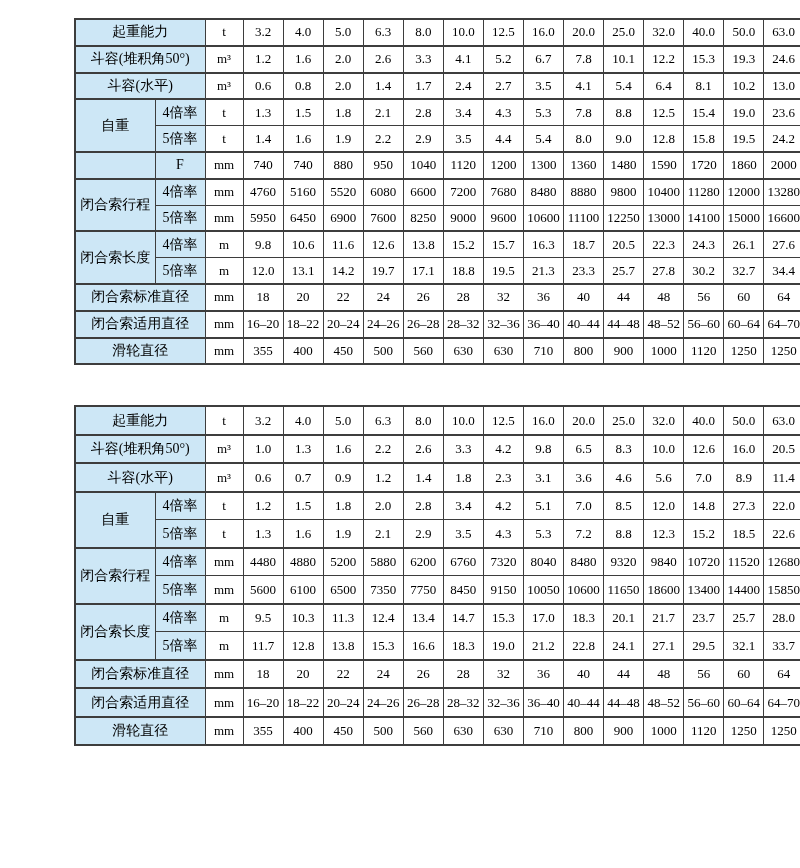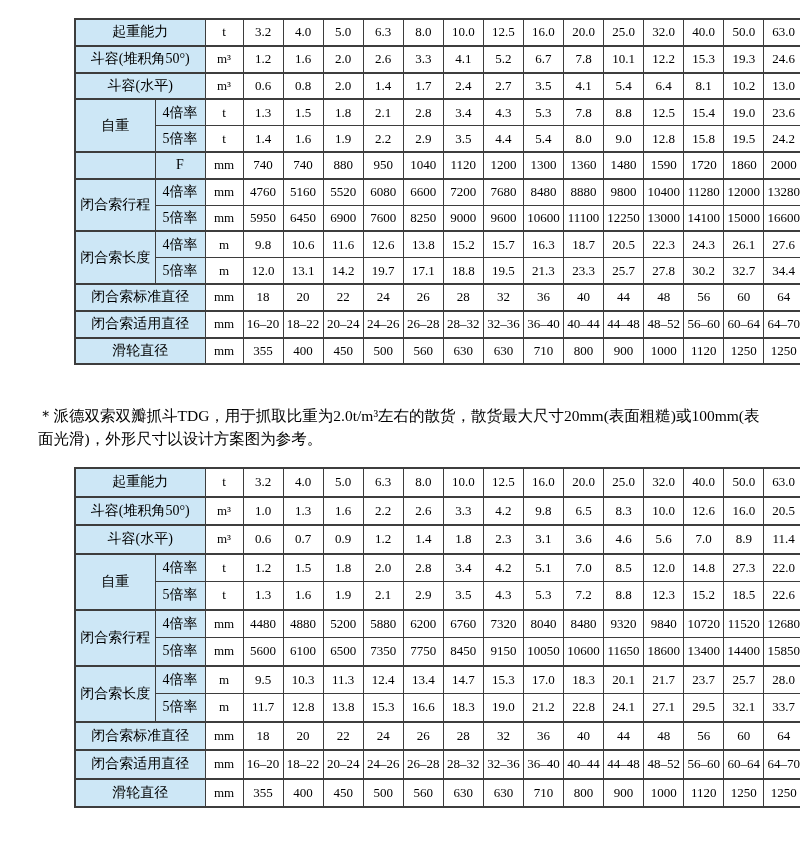--- a/index.html
+++ b/index.html
@@ -312,21 +312,20 @@
             <td class="val">1000</td>
             <td class="val">1120</td>
             <td class="val">1250</td>
             <td class="val">1250</td>
           </tr>
         </tbody>
     </table>
   </div>
 
   <div class="section section-2">
-    <p class="intro">＊派德双索双瓣抓斗TDG，用于抓取比重为2.0t/m³左右的散货，散货最大尺寸20mm(表面粗糙)或100mm(表面光滑)，外形尺寸以设计方案图为参考。</p>
     <table class="spec t2">
       <colgroup>
         <col class="c-main">
           <col class="c-sub">
           <col class="c-unit">
         <col span="14">
       </colgroup>
       <tbody>
           <tr class="thick">
             <td class="lab main" colspan="2">起重能力</td>

